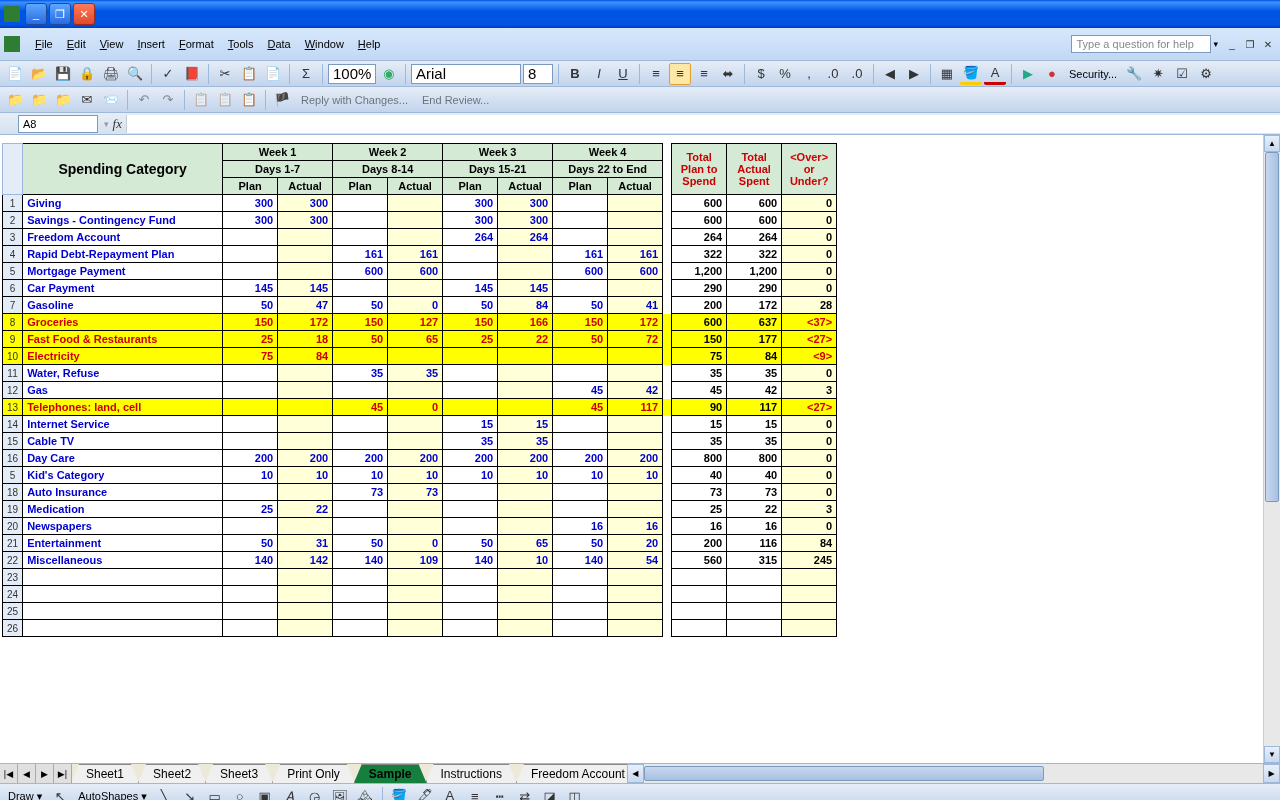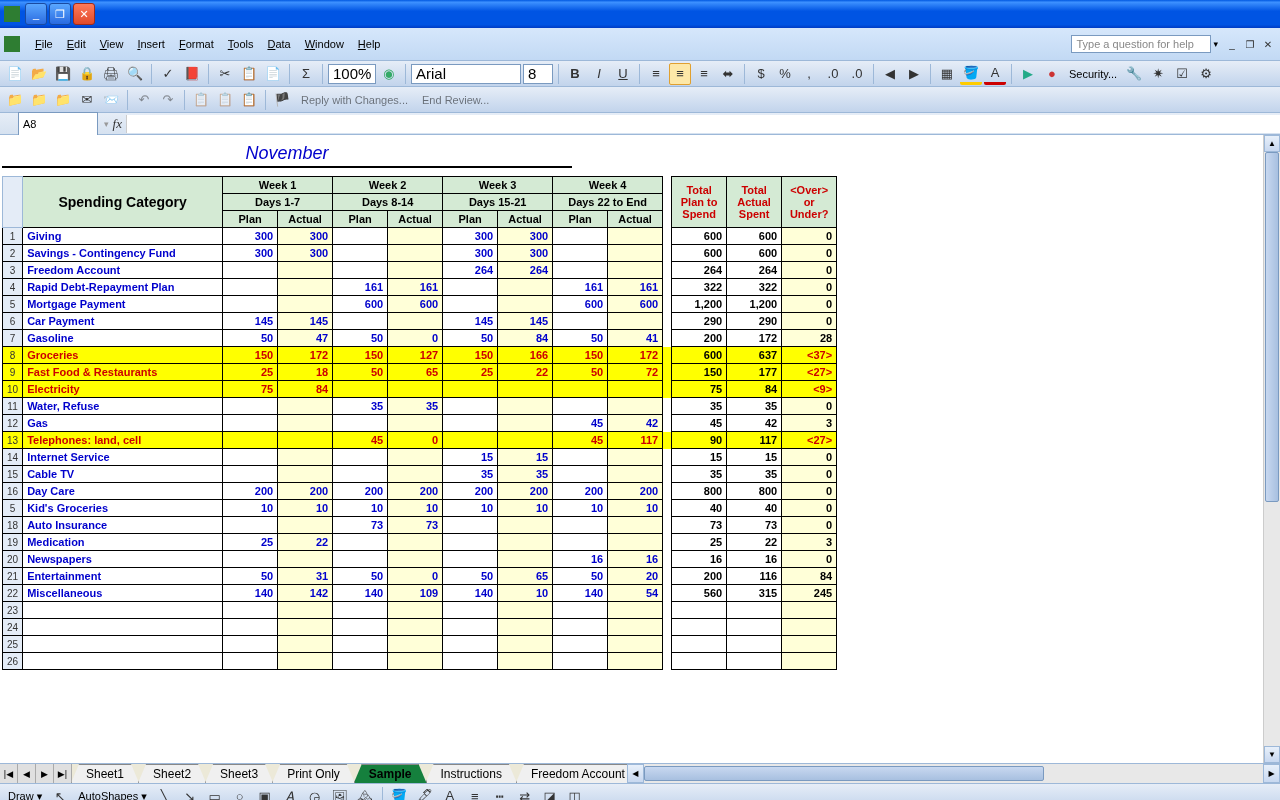--- a/index.html
+++ b/index.html
@@ -28,21 +28,21 @@
 .tbtn { width: 22px; height: 22px; display: flex; align-items: center; justify-content: center; cursor: pointer; border-radius: 2px; font-size: 13px; color: #333; }
 .tsep { width: 1px; height: 20px; background: #9db8d8; margin: 0 3px; }
 .tdropdown { height: 20px; border: 1px solid #7a9ac0; background: white; font-size: 15px; padding: 0 4px; }
 .zoom-box { width: 48px; }
 .font-box { width: 110px; }
 .size-box { width: 30px; }
 .tbtn.active { background: #fde8a8; border: 1px solid #e0a030; }
 
 
 .formulabar { background: linear-gradient(#e6edf7,#d6e2f0); height: 22px; display: flex; align-items: center; border-bottom: 1px solid #9db8d8; }
-.namebox { width: 80px; height: 18px; border: 1px solid #7a9ac0; background: white; margin: 0 6px 0 18px; font-size: 11px; padding: 11px 4px; }
+.namebox { width: 80px; height: 18px; border: 1px solid #7a9ac0; background: white; margin: 0 6px 0 18px; font-size: 11px; padding: 5px 4px; }
 .fx { font-style: italic; font-family: 'Times New Roman'; font-size: 13px; margin: 0 4px; color: #333; }
 .formula-input { flex: 1; height: 18px; border: none; background: white; border-left: 1px solid #ccc; padding: 0 4px; }
 
 
 .sheet-area { position: relative; background: white; height: 628px; display: flex; }
 .sheet-content { flex: 1; overflow: hidden; position: relative; }
 .vscroll { width: 17px; background: #e8e8e8; border-left: 1px solid #ccc; position: relative; }
 .vscroll .thumb { position: absolute; top: 17px; left: 1px; right: 1px; height: 350px; background: linear-gradient(to right,#c8d8f0,#a8c0e0); border: 1px solid #7a9ac0; border-radius: 2px; }
 .vscroll .arr { position: absolute; left: 0; right: 0; height: 17px; background: linear-gradient(#e8f0fa,#c8d8f0); border: 1px solid #9db8d8; display:flex; align-items:center; justify-content:center; font-size: 8px; }
 .vscroll .arr.up { top: 0; }
@@ -193,21 +193,20 @@
 <div class="formulabar">
   <input class="namebox" value="A8" style="">
   <span style="color:#999;font-size:9px;">▾</span>
   <span class="fx">fx</span>
   <input class="formula-input" style="">
 </div>
 
 <div class="sheet-area">
   <div class="sheet-content">
     <div class="plan-wrap">
-      <div class="plan-month">November</div>
       <table class="plan" id="plantable">
           <tbody>
             <tr>
               <th class="rowhead" rowspan="3" style="border:1px solid #9db8d8;"></th>
               <th class="hdr" rowspan="3" style="width:200px;font-size:14px;">Spending Category</th>
               <th class="hdr" colspan="2">Week 1</th>
               <th class="hdr" colspan="2">Week 2</th>
               <th class="hdr" colspan="2">Week 3</th>
               <th class="hdr" colspan="2">Week 4</th>
               <td class="gap-col" rowspan="3"></td>
@@ -482,21 +481,21 @@
               <td class="week-col actual-col">200</td>
               <td class="week-col">200</td>
               <td class="week-col actual-col">200</td>
               <td class="gap-col"></td>
               <td class="total-col">800</td>
               <td class="total-col">800</td>
               <td class="over-col">0</td>
             </tr>
             <tr>
               <td class="rowhead">5</td>
-              <td class="cat-col">Kid's Groceries</td>
+              <td class="cat-col">Kid's Category</td>
               <td class="week-col">10</td>
               <td class="week-col actual-col">10</td>
               <td class="week-col">10</td>
               <td class="week-col actual-col">10</td>
               <td class="week-col">10</td>
               <td class="week-col actual-col">10</td>
               <td class="week-col">10</td>
               <td class="week-col actual-col">10</td>
               <td class="gap-col"></td>
               <td class="total-col">40</td>

